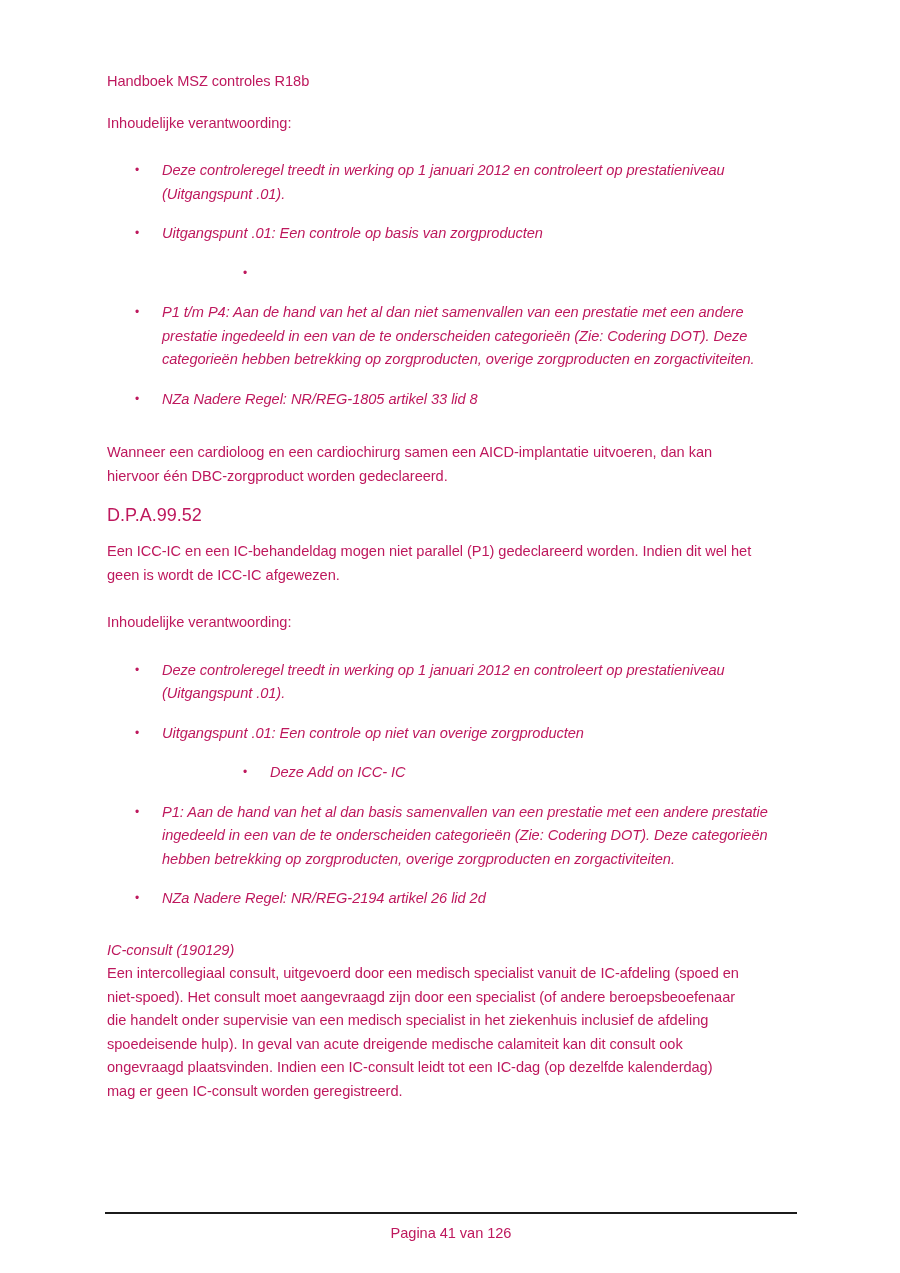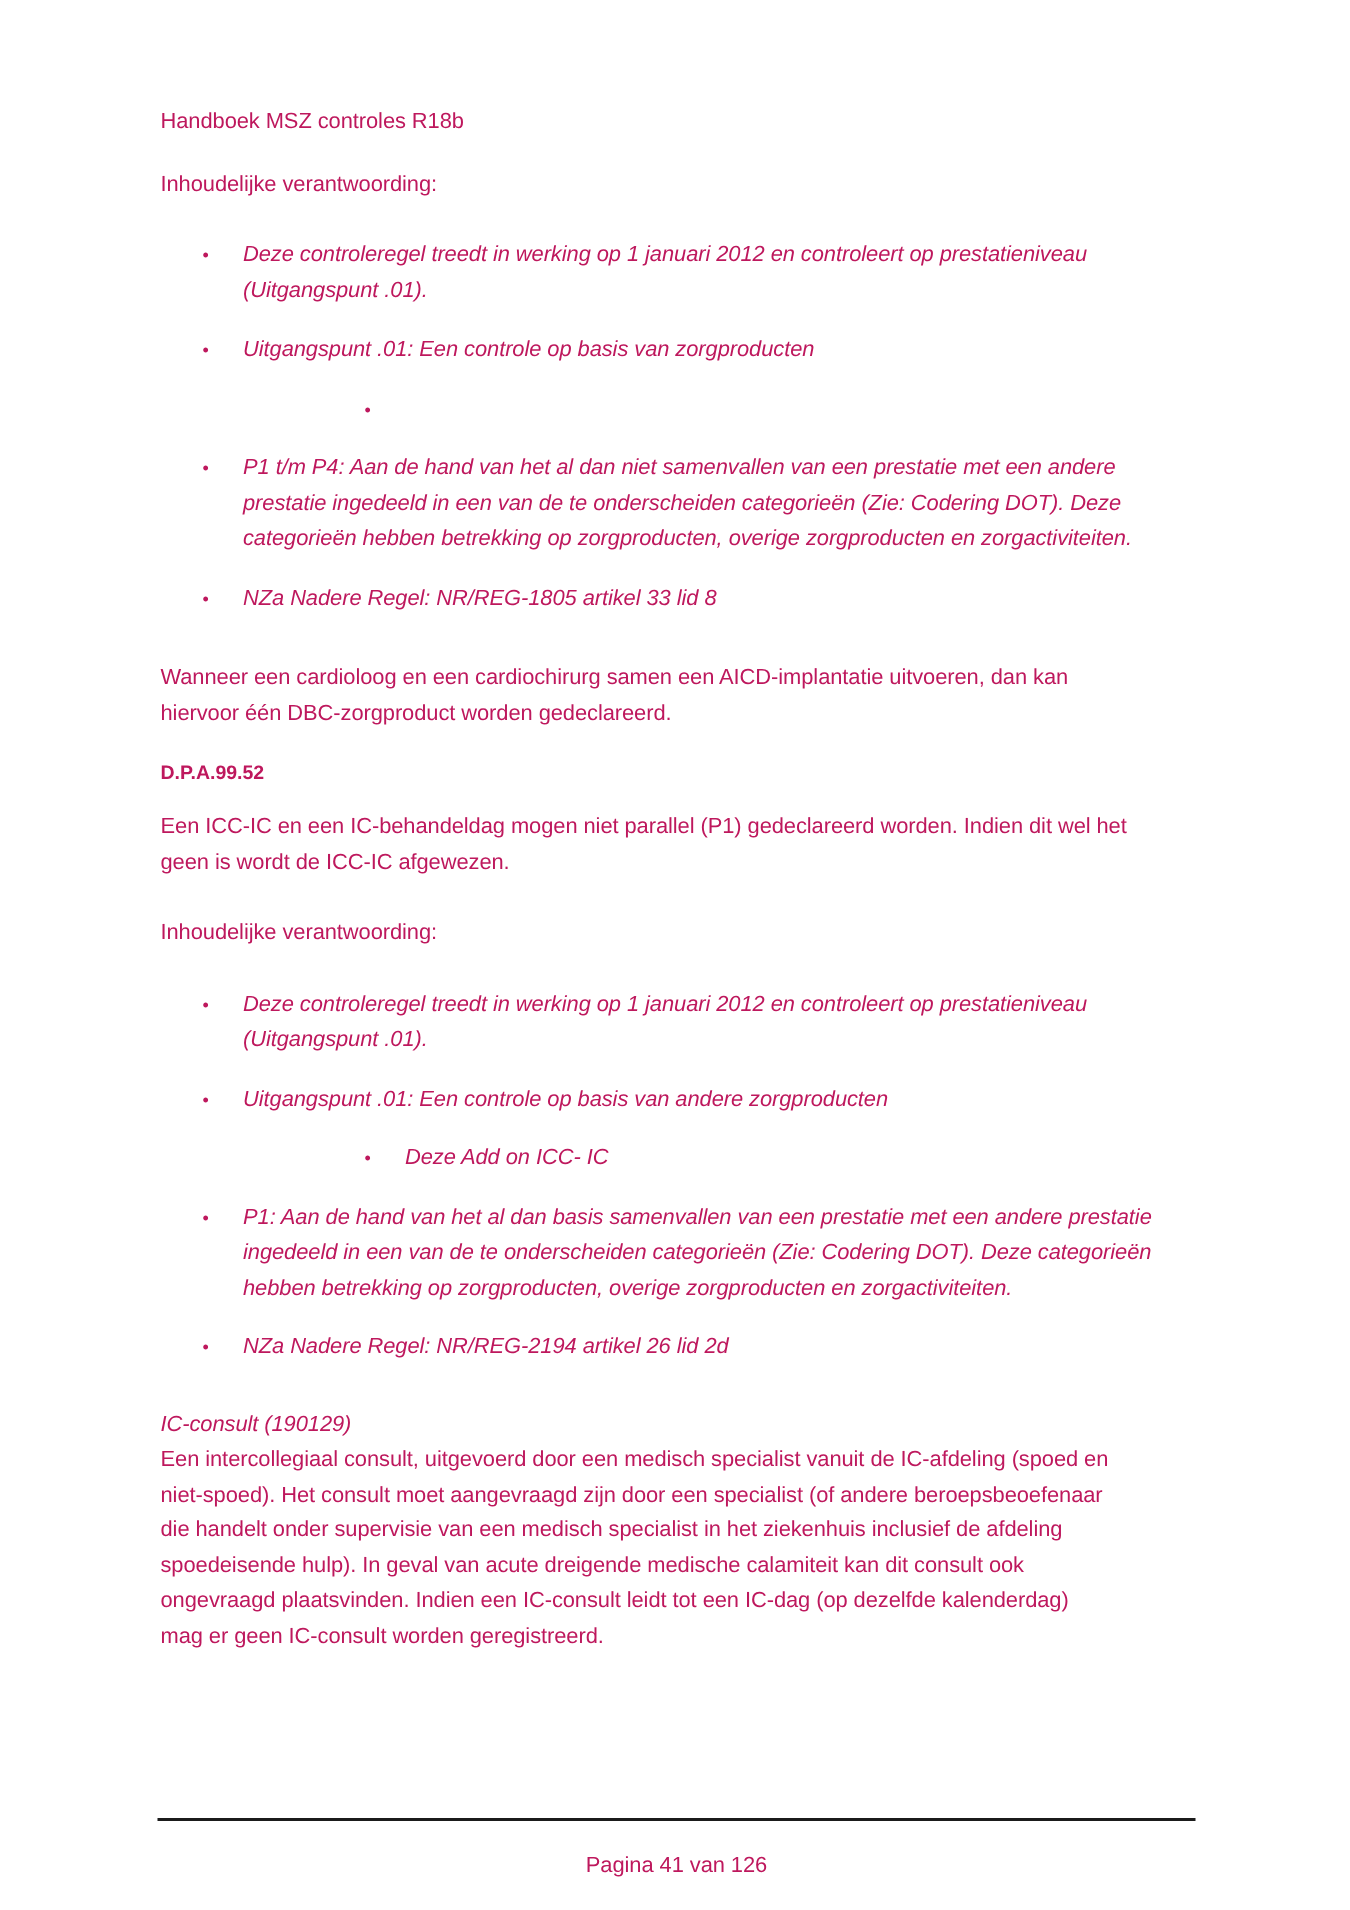--- a/index.html
+++ b/index.html
@@ -23,38 +23,38 @@
   .bullets { margin-top: 24px; }
   .bi { display: flex; align-items: flex-start; }
   .bi + .bi { margin-top: 16px; }
   .bi.l1 { padding-left: 28px; }
   .bi.l2 { padding-left: 136px; }
   .bg { flex: none; width: 27px; font-size: 12px; line-height: 23.5px; }
   .bt { flex: 1 1 auto; font-style: italic; }
   .closing-par { margin-top: 30px; }
   .section-heading {
     margin: 14px 0 0 0;
-    font-size: 13px;
-    font-weight: 700;
+    font-size: 18px;
+    font-weight: 400;
     line-height: 26px;
     letter-spacing: 0;
   }
   .summary-par { margin-top: 12px; }
   .intro-label-2 { margin-top: 24px; }
   .sub-title { margin-top: 28px; font-style: italic; }
   .sub-body { margin-top: 0; }
   .footer {
     position: absolute;
     left: 105px;
     top: 1195px;
     width: 692px;
     text-align: center;
   }
   .footer-rule { border-top: 2px solid #1b1b1b; height: 0; }
-  .footer-text { padding-top: 19px; }
+  .footer-text { padding-top: 8px; }
 </style>
 </head>
 <body>
 
 <div class="page">
   <div class="content">
 
     <div class="doc-header">Handboek MSZ controles R18b</div>
 
     <div class="intro-label">Inhoudelijke verantwoording:</div>
@@ -95,21 +95,21 @@
     <div class="intro-label-2">Inhoudelijke verantwoording:</div>
 
     <div class="bullets">
       <div class="bi l1">
         <span class="bg">•</span>
         <span class="bt pre">Deze controleregel treedt in werking op 1 januari 2012 en controleert op prestatieniveau
 (Uitgangspunt .01).</span>
       </div>
       <div class="bi l1">
         <span class="bg">•</span>
-        <span class="bt pre">Uitgangspunt .01: Een controle op basis van andere zorgproducten</span>
+        <span class="bt pre">Uitgangspunt .01: Een controle op niet van overige zorgproducten</span>
       </div>
       <div class="bi l2">
         <span class="bg">•</span>
         <span class="bt pre">Deze Add on ICC- IC</span>
       </div>
       <div class="bi l1">
         <span class="bg">•</span>
         <span class="bt pre">P1: Aan de hand van het al dan basis samenvallen van een prestatie met een andere prestatie
 ingedeeld in een van de te onderscheiden categorieën (Zie: Codering DOT). Deze categorieën
 hebben betrekking op zorgproducten, overige zorgproducten en zorgactiviteiten.</span>

